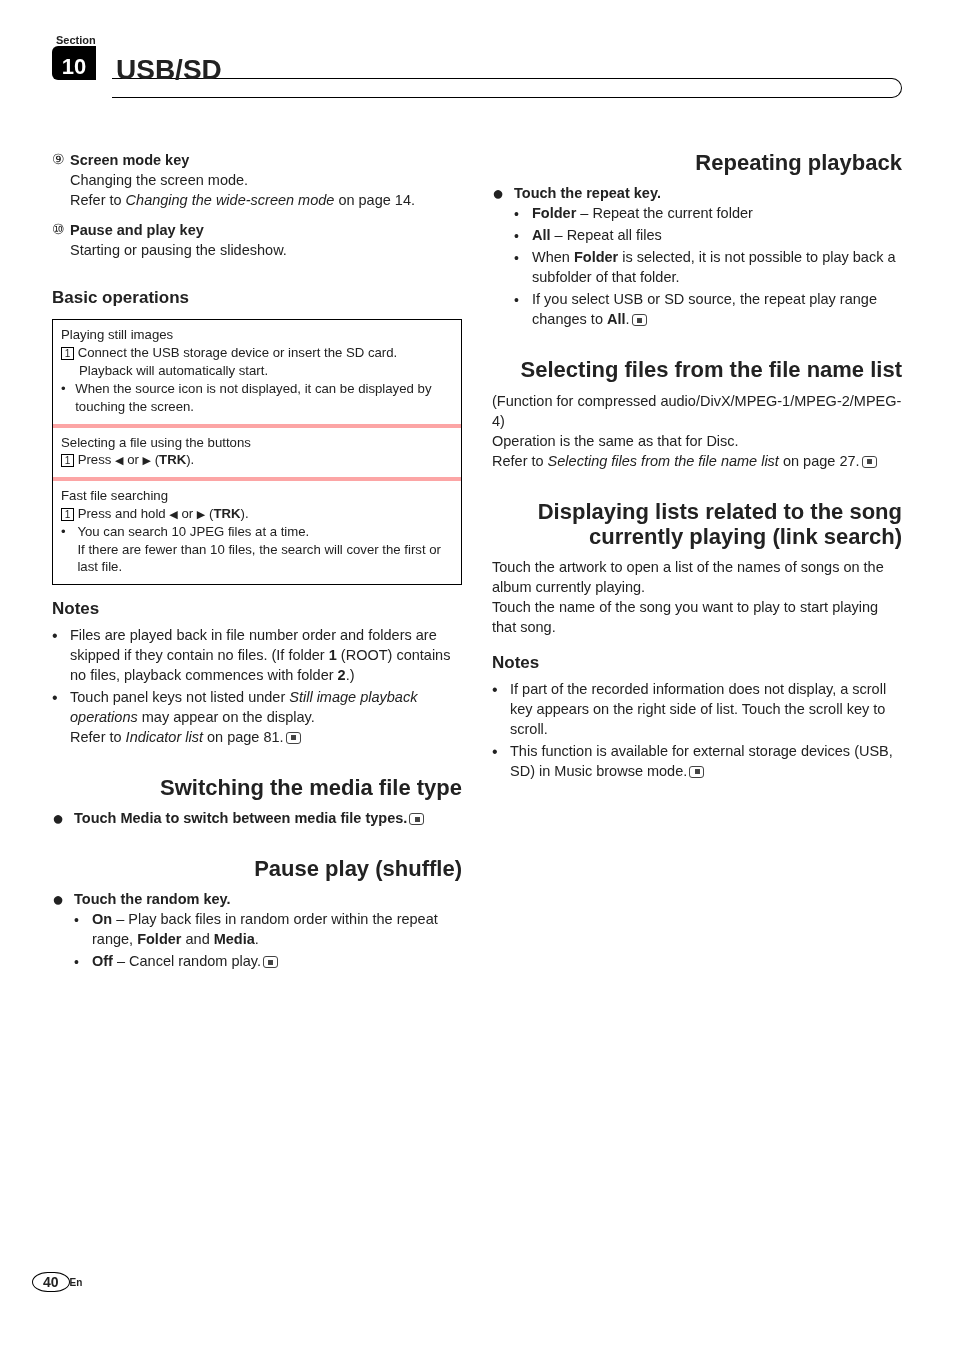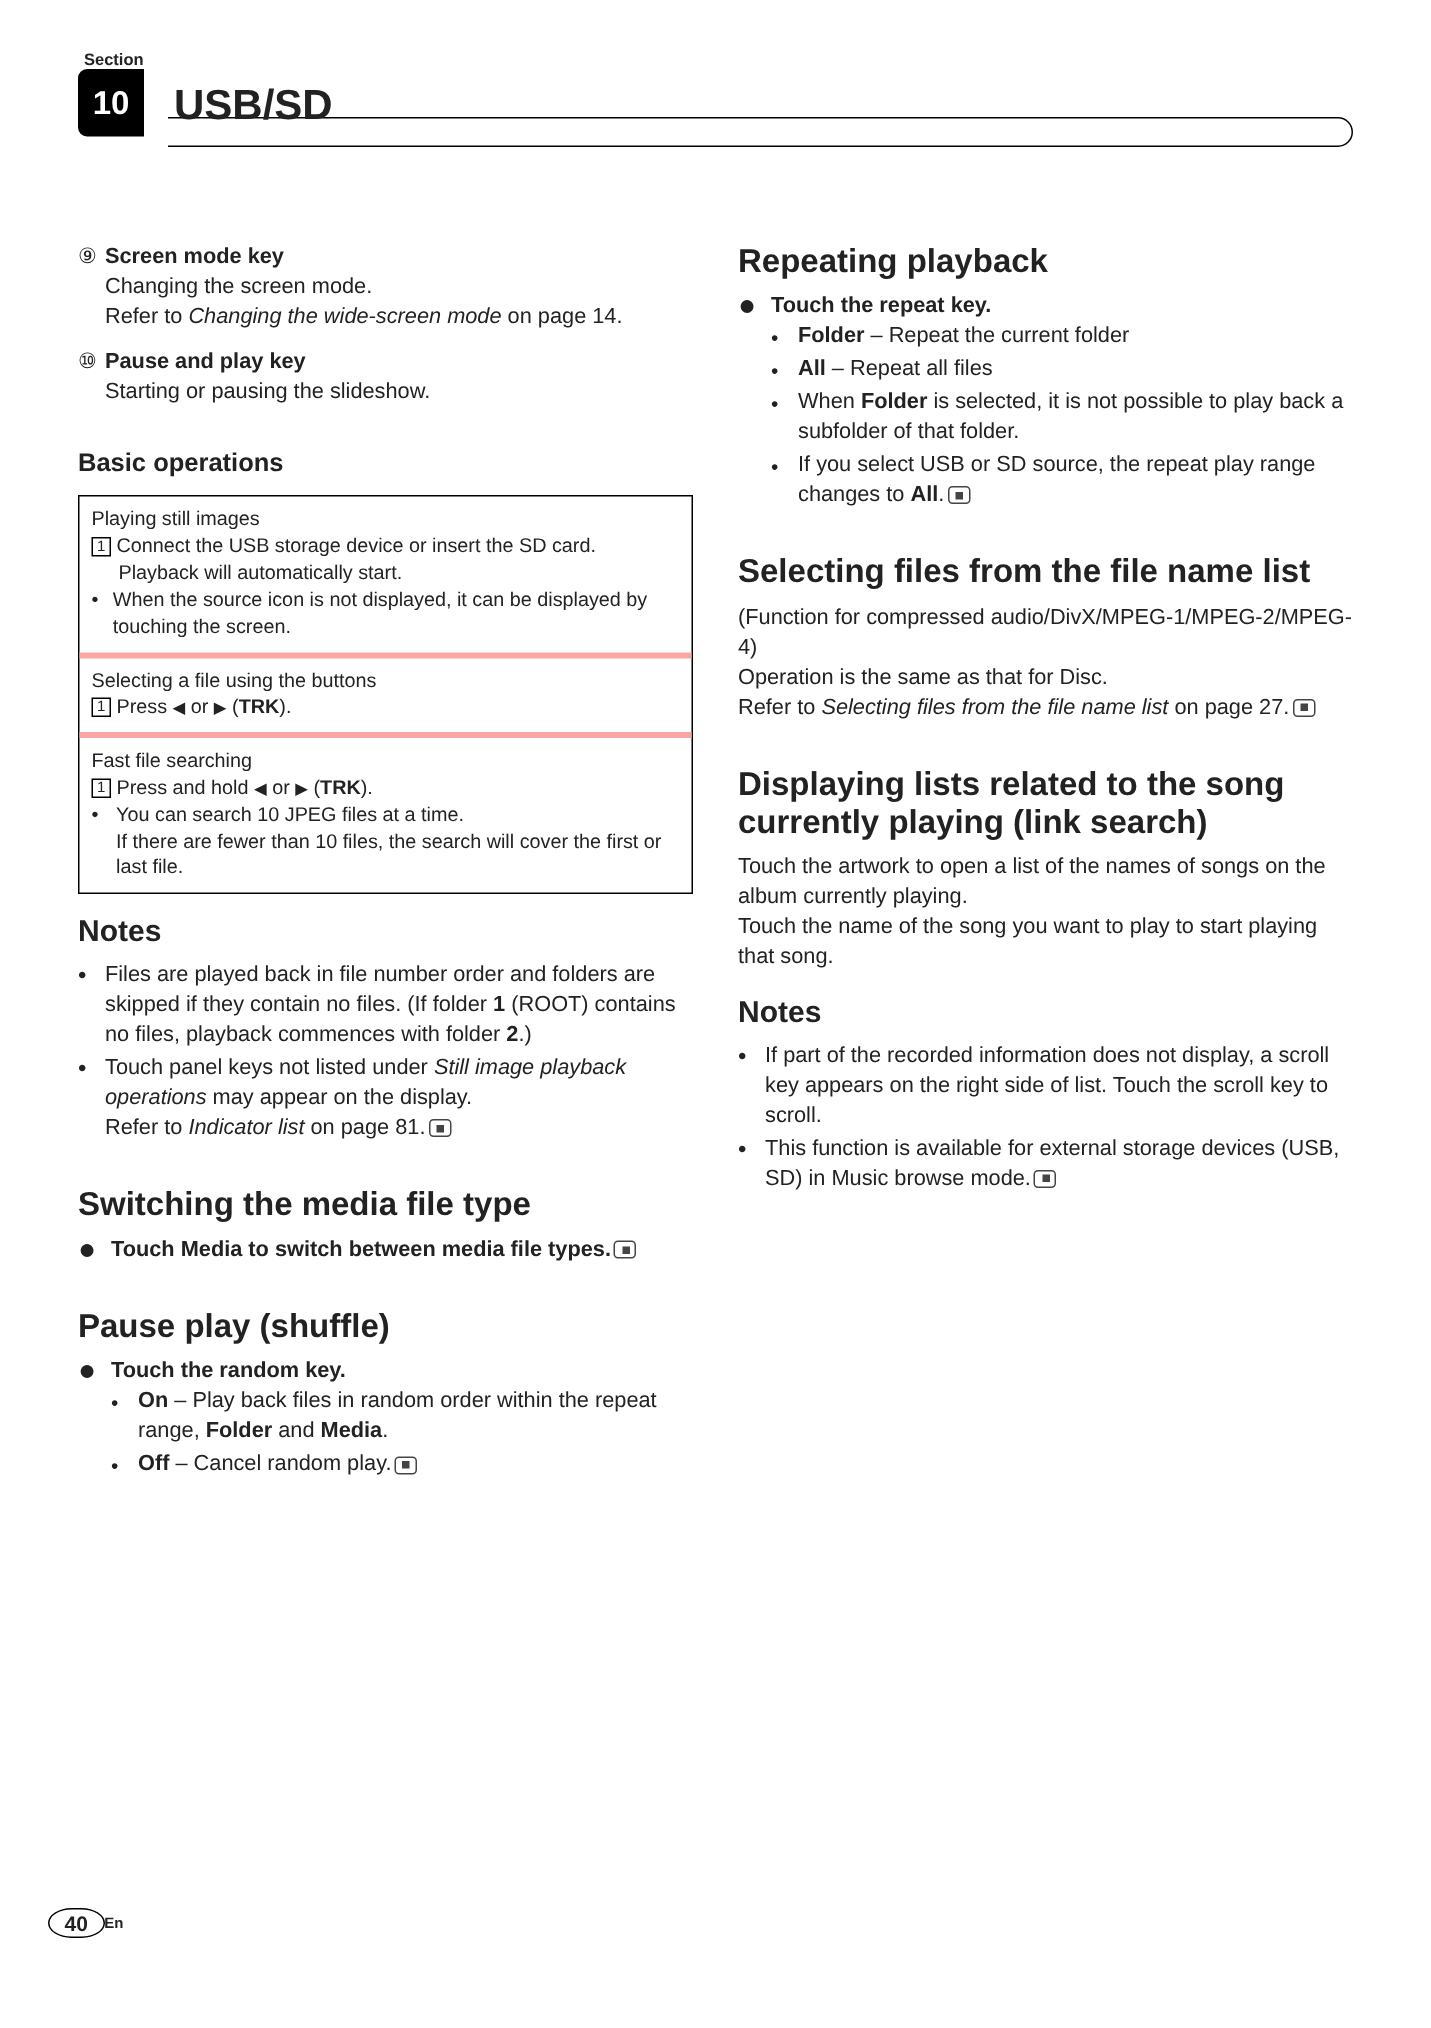--- a/index.html
+++ b/index.html
@@ -1,38 +1,38 @@
 <!DOCTYPE html>
 <html><head>
 <meta charset="utf-8">
 <style>
   * { margin: 0; padding: 0; box-sizing: border-box; }
   body { font-family: Arial, Helvetica, sans-serif; color: #222; background: #fff; width: 954px; height: 1352px; position: relative; }
   .page { padding: 36px 52px 30px 52px; }
   .section-hdr { display: flex; align-items: flex-end; margin-bottom: 16px; position: relative; }
   .section-label { font-size: 11px; font-weight: bold; position:absolute; top:-2px; left:4px;}
-  .section-num-wrap { width: 44px; height: 45px; background: #000; border-radius: 6px 0 0 6px; display: flex; align-items: center; justify-content: center; margin-right: 10px; margin-top:10px;}
+  .section-num-wrap { width: 44px; height: 34px; background: #000; border-radius: 6px 0 0 6px; display: flex; align-items: flex-end; justify-content: center; margin-right: 10px; margin-top:10px;}
   .section-num { color: #fff; font-weight: bold; font-size: 22px; }
   .section-title { font-size: 28px; font-weight: 700; padding-bottom: 4px; }
   .header-line { position:absolute; left:60px; right:0; top:42px; height:20px; border-top:1.5px solid #000; border-bottom:1.5px solid #000; border-right:1.5px solid #000; border-radius:0 12px 12px 0;}
   .cols { display: flex; gap: 30px; margin-top:70px; }
   .col { width: 50%; font-size: 14.5px; line-height: 1.38; }
   .num-item { display: flex; margin-bottom: 2px; }
   .circ { width: 18px; flex: 0 0 18px; font-size: 14px; text-align:left;}
   .num-body { flex: 1; }
   .num-title { font-weight: bold; }
   .italic { font-style: italic; }
-  .h1 { font-size: 22px; font-weight: 900; margin-top: 28px; margin-bottom: 8px; line-height:1.15;}
+  .h1 { font-size: 22px; font-weight: 900; margin-top: 28px; margin-bottom: 8px; line-height:1.15;text-align:right;}
   .h2 { font-size: 17px; font-weight: 900; margin-top: 26px; margin-bottom: 8px; }
   .box { border: 1px solid #000; margin-top: 10px; }
   .box-cell { border-bottom: 4px solid #fca5a5; padding: 6px 8px 8px 8px; font-size: 13.2px; line-height:1.35;}
   .box-cell:last-child { border-bottom: none; }
   .sq { display:inline-block; width:13px; height:13px; border:1px solid #000; font-size:10px; text-align:center; line-height:12px; vertical-align:text-bottom; }
   .tri { font-size: 11px; }
-  .notes-h { font-weight: bold; font-size: 20px; margin-top: 12px; margin-bottom:4px;}
+  .notes-h { font-weight: bold; font-size: 17px; margin-top: 12px; margin-bottom:4px;}
   .endsq { display:inline-block; width:15px; height:12px; border:1.3px solid #444; border-radius:3px; position:relative; vertical-align:middle; margin-left:2px;}
   .endsq::after { content:""; position:absolute; width:5px; height:5px; background:#444; top:2.5px; left:4.5px;}
   ul { list-style:none; padding-left:0; }
   ul li { display:flex; margin-bottom:2px; }
   ul li .bul { width:18px; flex:0 0 18px; font-size:16px; line-height:1; padding-top:3px;}
   ul li .btxt { flex:1; }
   .dot-lead { display:flex; margin-top:6px;}
   .big-dot { width:22px; flex:0 0 22px; font-size:20px; line-height:1; }
   .lead-txt { flex:1; font-weight:bold; }
   .sub-ul { margin-left:22px; }

